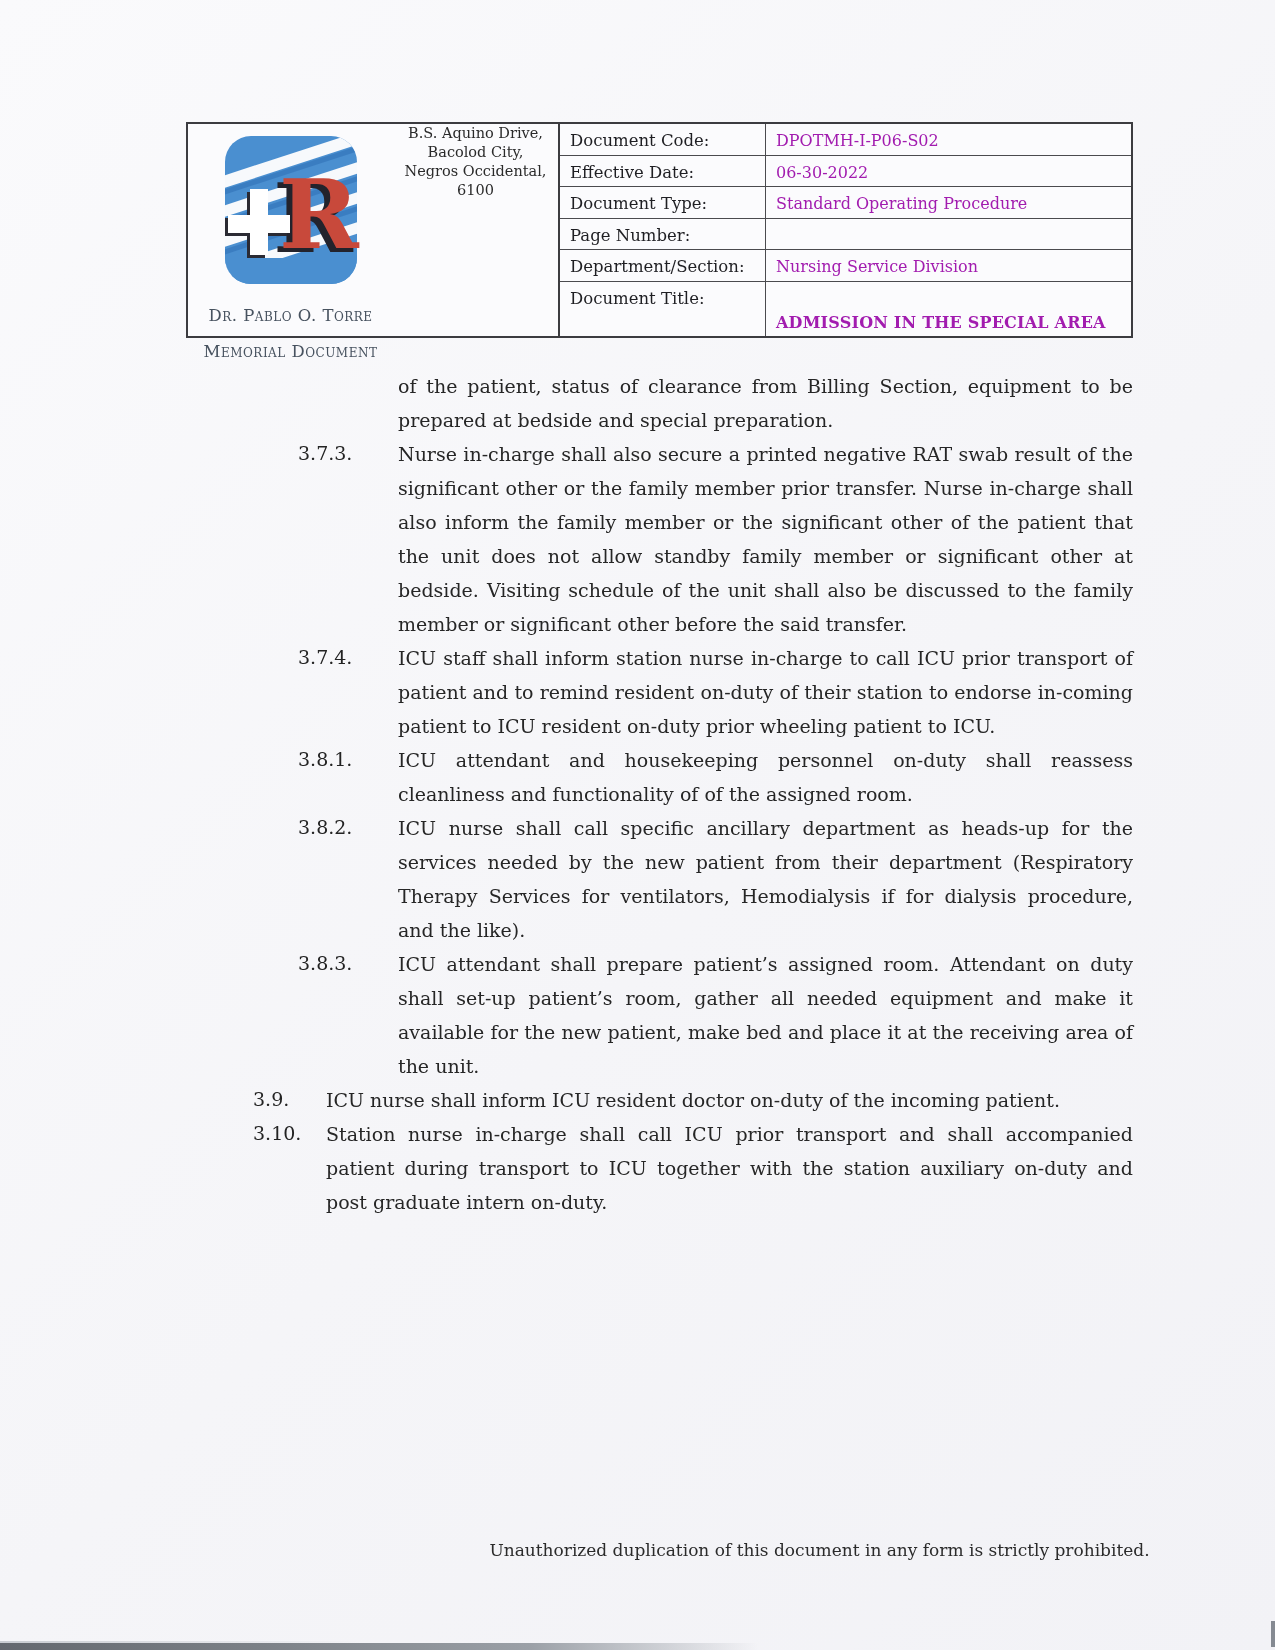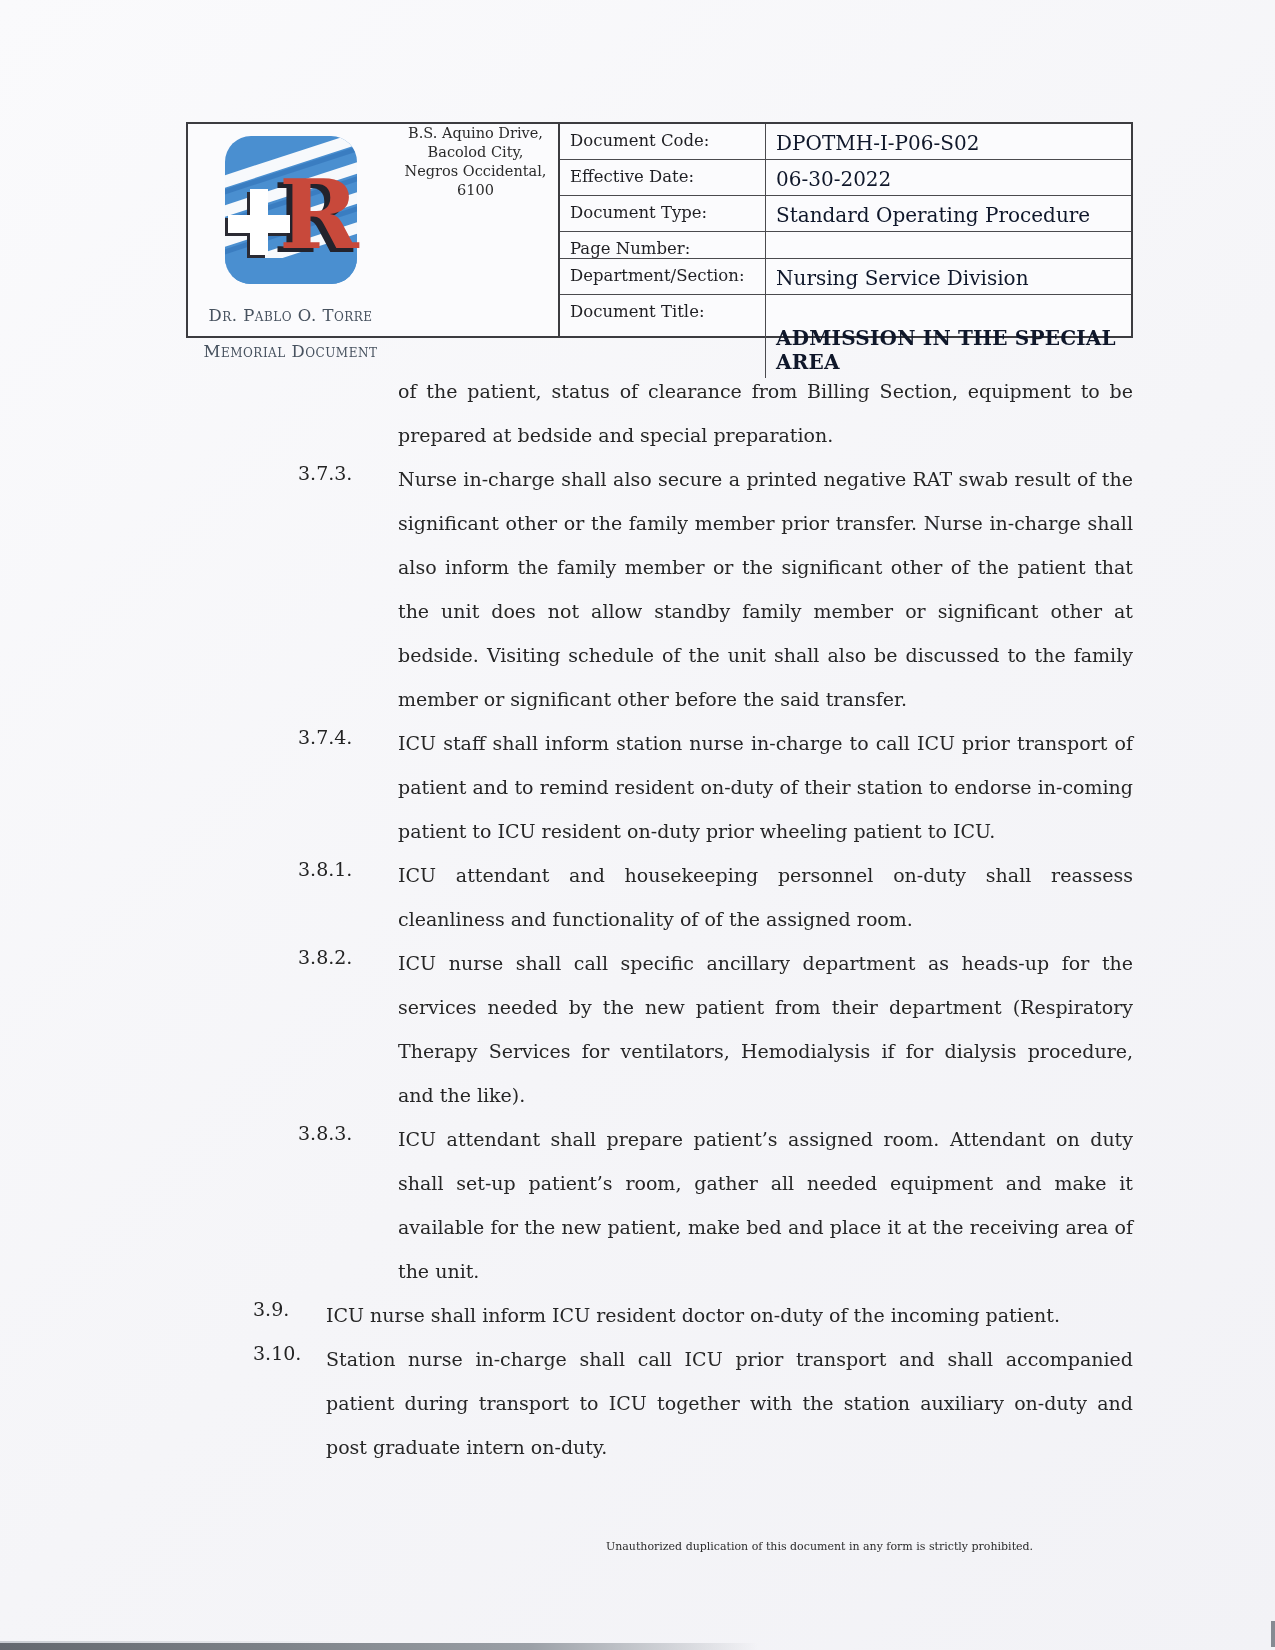--- a/index.html
+++ b/index.html
@@ -24,35 +24,35 @@
   .addr{
     flex:1;text-align:center;font-size:14.5px;line-height:19px;color:#2b2b2b;
   }
   .hdr-table{flex:1;display:flex;flex-direction:column;}
   .hrow{flex:1;display:flex;border-bottom:1.5px solid #4a4a4e;box-sizing:border-box;}
   .hrow:last-child{border-bottom:none;}
   .hlabel{
     width:206px;border-right:1.5px solid #4a4a4e;box-sizing:border-box;
     padding:7px 4px 0 10px;font-size:16.5px;color:#1f1f23;
   }
-  .hvalue{flex:1;padding:7px 4px 4px 10px;font-size:20px;color:#0f172a;}
+  .hvalue{flex:1;padding:7px 4px 4px 10px;font-size:16px;color:#a21caf;}
   .hrow.bold-value .hvalue{font-weight:bold;letter-spacing:.2px;margin-top:24px;}
   
   .doc-body{position:absolute;left:186px;top:369px;width:947px;}
   .item{display:flex;align-items:flex-start;}
   .item .num{font-size:19px;line-height:33px;flex:none;}
-  .item .txt{flex:1;font-size:19px;line-height:44px;text-align:justify;color:#262626;}
+  .item .txt{flex:1;font-size:19px;line-height:34px;text-align:justify;color:#262626;}
   .item.lvl3{margin-left:112px;}
   .item.lvl3 .num{width:100px;}
   .item.lvl2{margin-left:67px;}
   .item.lvl2 .num{width:73px;}
   
   .footer{
     position:absolute;left:452px;top:1540px;width:735px;text-align:center;
-    font-size:11px;color:#2b2b2b;
+    font-size:17px;color:#2b2b2b;
   }
   
   .scan-strip{
     position:absolute;left:0;bottom:0;width:758px;height:7px;
     background:linear-gradient(to right,#63676e 0%,#7c8187 35%,#9ba0a7 70%,rgba(185,189,196,0) 100%);
   }
   .scan-strip-top{
     position:absolute;left:0;bottom:7px;width:360px;height:2px;
     background:linear-gradient(to right,#c9ccd2,rgba(220,222,228,0));
   }

